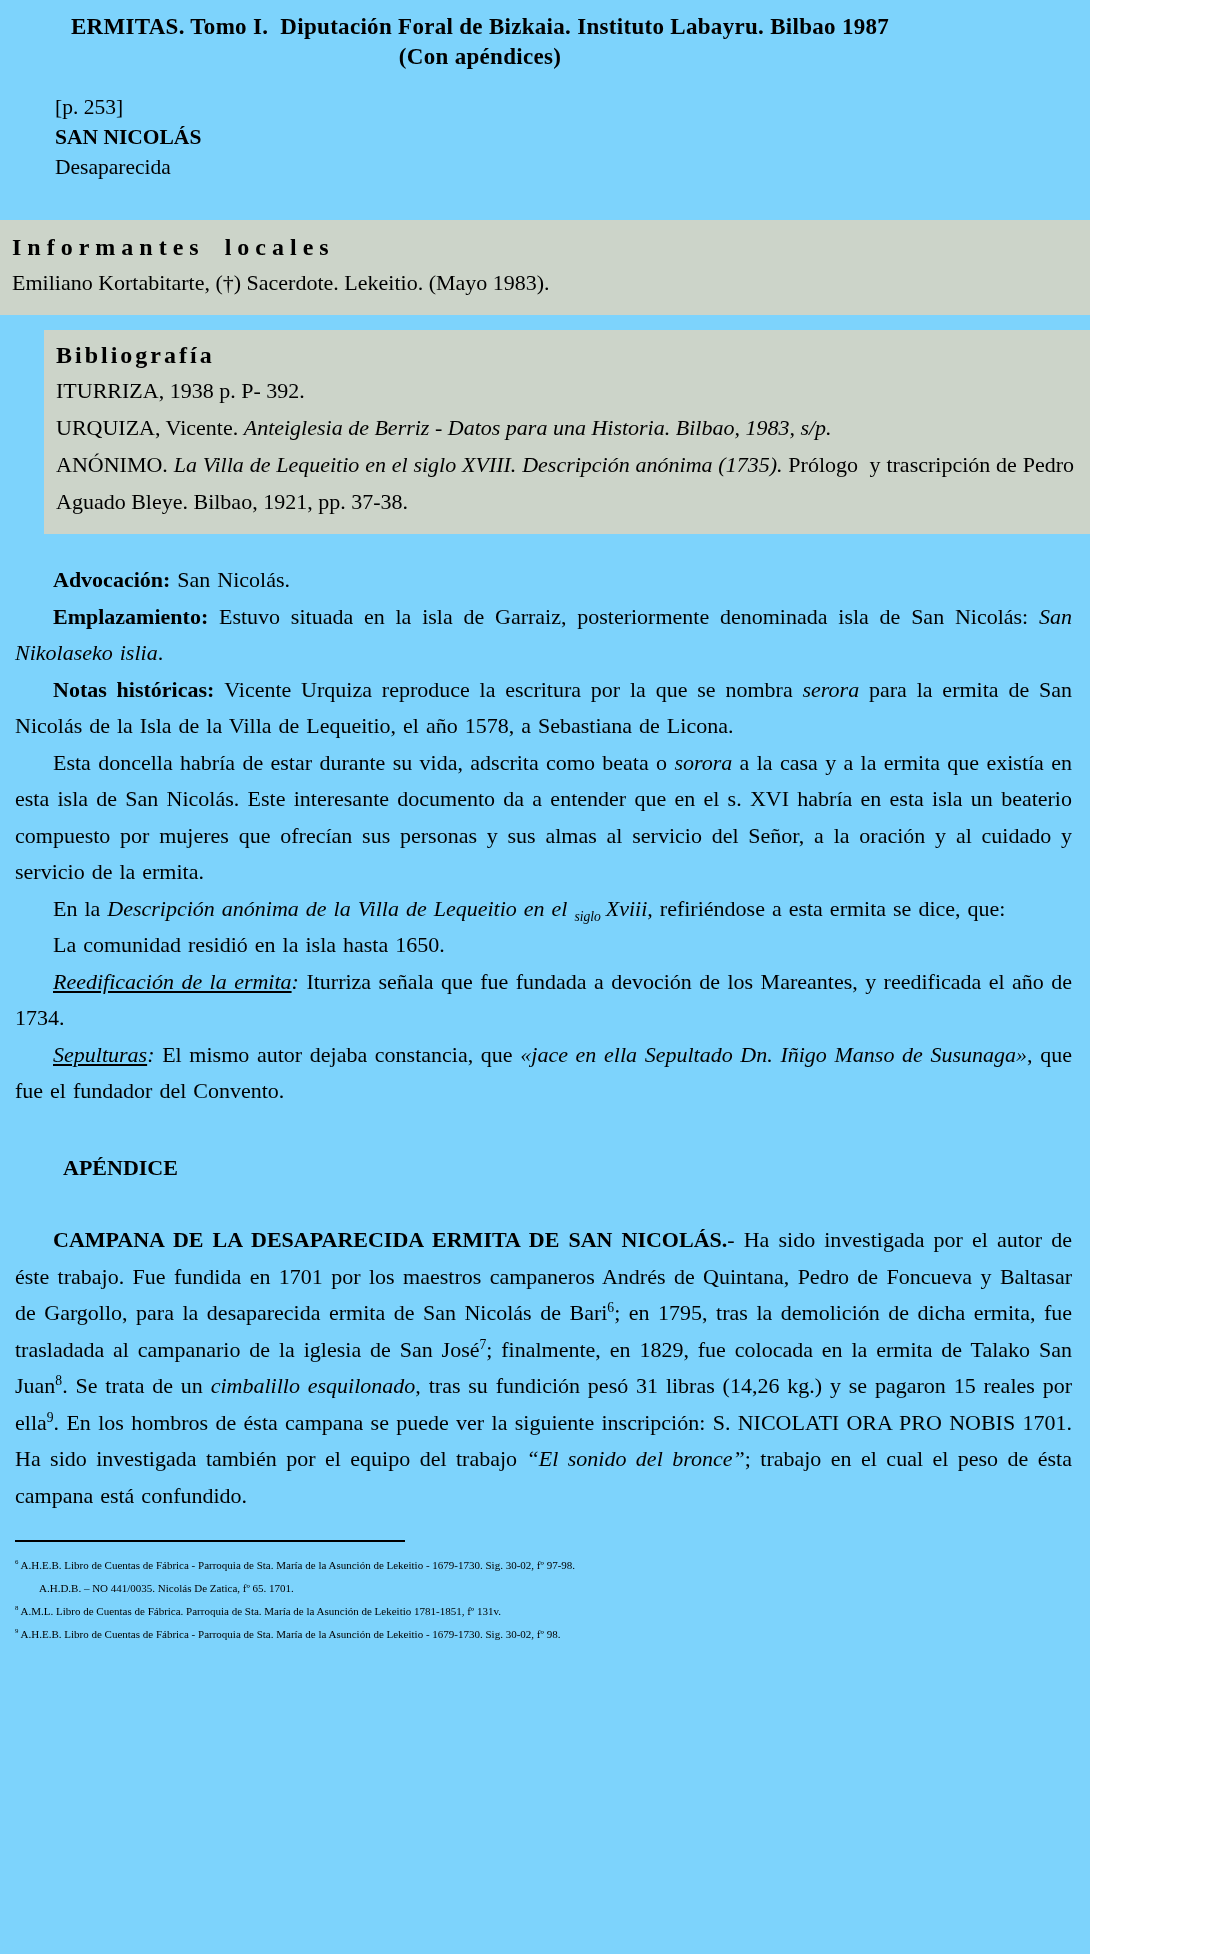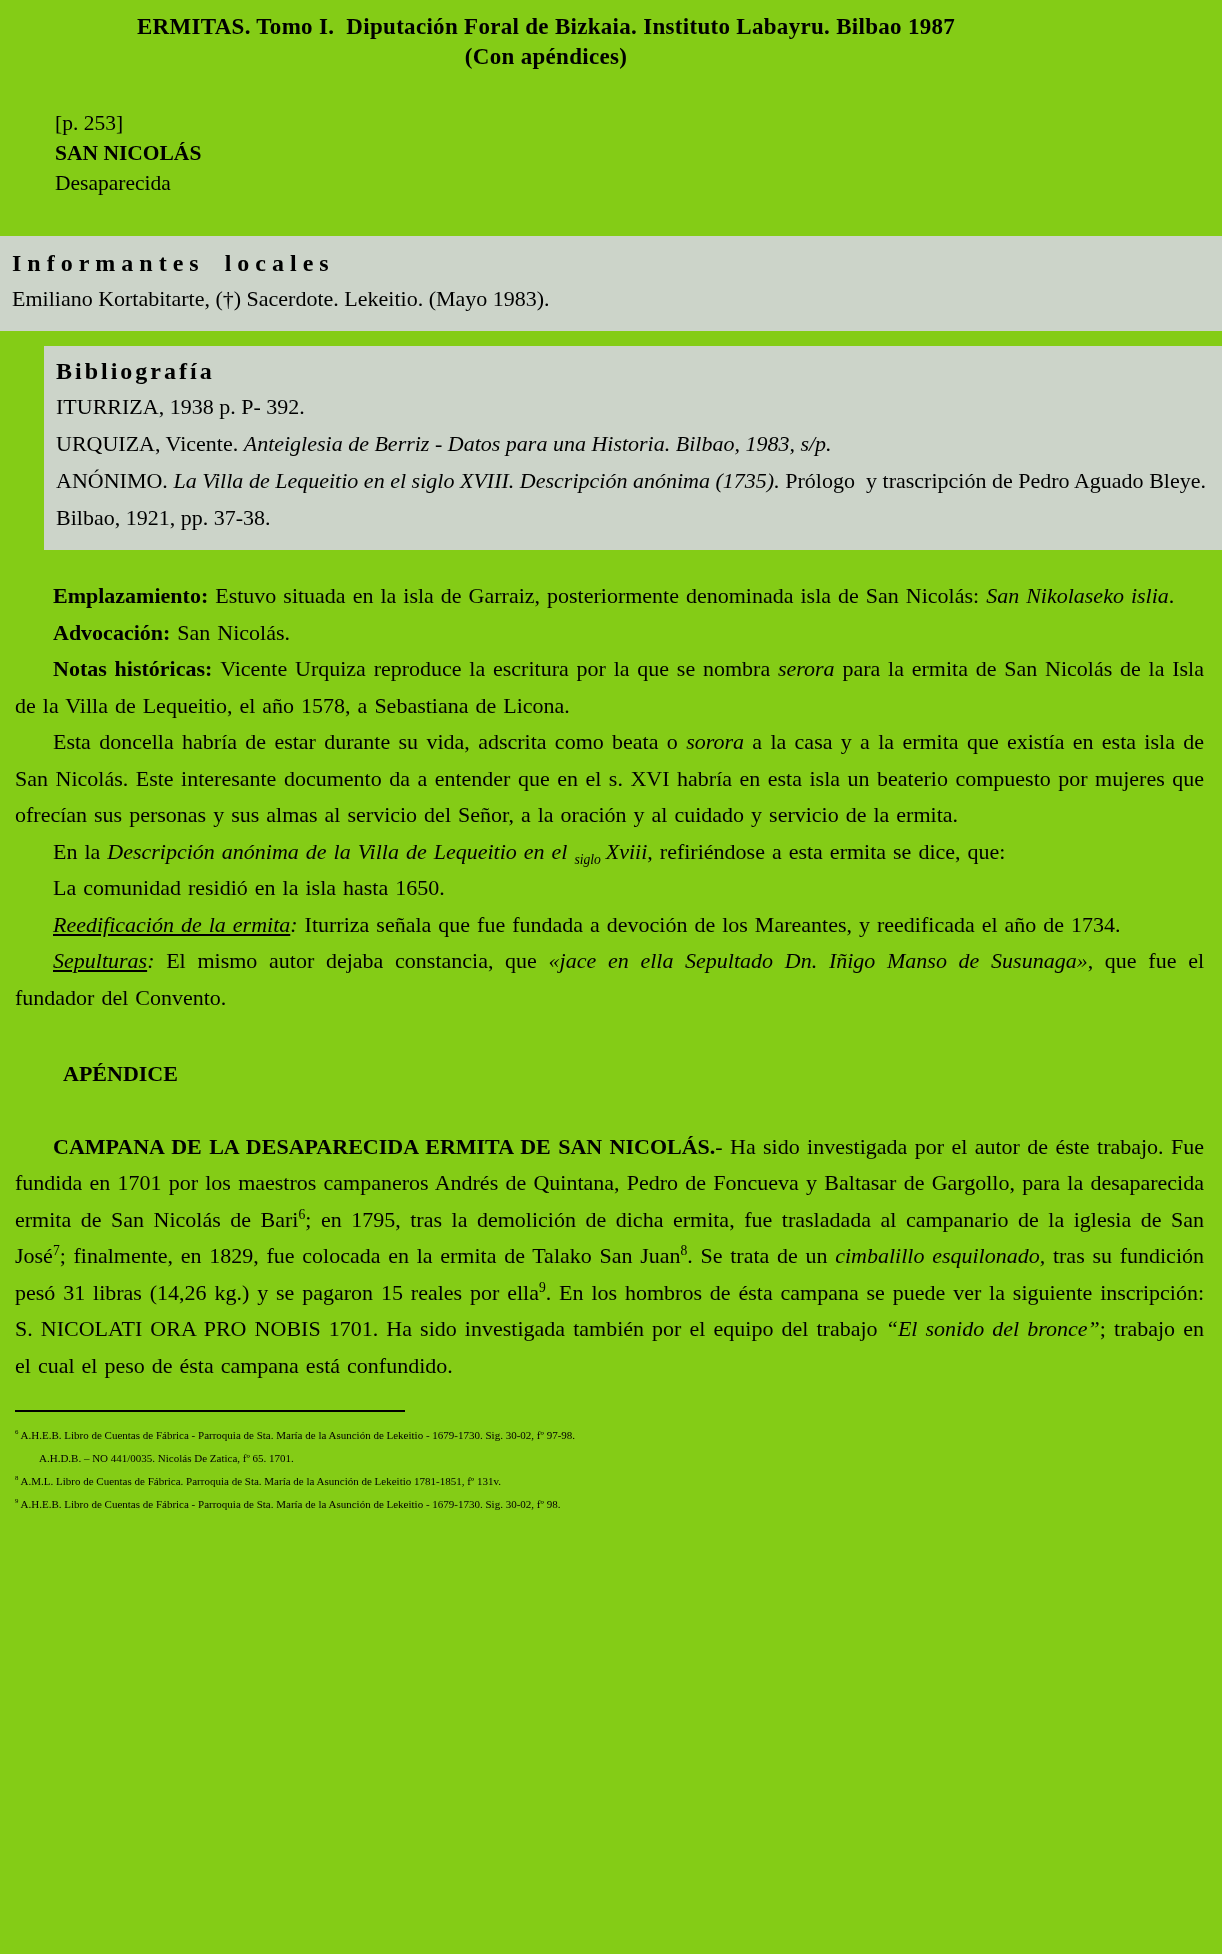--- a/index.html
+++ b/index.html
@@ -1,21 +1,21 @@
 <!DOCTYPE html>
 <html><head>
 <meta charset="utf-8">
 <style>
   html,body { margin:0; padding:0; background:#ffffff; }
   body { width:1222px; color:#000; font-family:"Liberation Serif", serif; }
-  .page { position:relative; width:1222px; height:1954px; overflow:hidden; background:#84cc16; }
+  .page { position:relative; width:1090px; height:1954px; overflow:hidden; background:#7dd3fc; }
 
   .header { margin:12px 130px 0 0; text-align:center; font-weight:bold; font-size:23px; line-height:30px; letter-spacing:0.3px; }
 
-  .meta { margin:36px 0 0 55px; font-size:21.5px; line-height:30px; }
+  .meta { margin:20px 0 0 55px; font-size:21.5px; line-height:30px; }
   .entry-title { font-weight:bold; }
 
   .band { padding:10px 16px 14px 12px; }
   .band1 { margin-top:38px; }
   .band2 { margin-top:15px; padding-top:8px; }
   .band-heading { font-weight:bold; font-size:24px; line-height:34px; letter-spacing:6px; word-spacing:8px; }
   .band-heading-bib { letter-spacing:3px; word-spacing:normal; }
   .band-text { font-size:22px; line-height:37px; }
   .bib-line { margin:0; font-size:22px; line-height:37px; text-align:justify; }
 
@@ -59,22 +59,22 @@
   <div class="band band2" style="background: rgb(204, 212, 201); margin-left: 44px;">
     <div class="band-heading band-heading-bib">Bibliografía</div>
     <div>
         <p class="bib-line"><span>ITURRIZA, 1938 p. P- 392.</span></p>
         <p class="bib-line"><span>URQUIZA, Vicente. </span><span class="i">Anteiglesia de Berriz - Datos para una Historia. Bilbao, 1983, s/p.</span></p>
         <p class="bib-line"><span>ANÓNIMO. </span><span class="i">La Villa de Lequeitio en el siglo XVIII. Descripción anónima (1735).</span><span> Prólogo&nbsp; y trascripción de Pedro Aguado Bleye. Bilbao, 1921, pp. 37-38.</span></p>
       </div>
   </div>
 
   <div class="body-text">
+      <p class="para"><span class="b">Advocación: </span><span>San Nicolás.</span></p>
       <p class="para"><span class="b">Emplazamiento: </span><span>Estuvo situada en la isla de Garraiz, posteriormente denominada isla de San Nicolás: </span><span class="i">San Nikolaseko islia</span><span>.</span></p>
-      <p class="para"><span class="b">Advocación: </span><span>San Nicolás.</span></p>
       <p class="para"><span class="b">Notas históricas: </span><span>Vicente Urquiza reproduce la escritura por la que se nombra </span><span class="i">serora</span><span> para la ermita de San Nicolás de la Isla de la Villa de Lequeitio, el año 1578, a Sebastiana de Licona.</span></p>
       <p class="para"><span>Esta doncella habría de estar durante su vida, adscrita como beata o </span><span class="i">sorora</span><span> a la casa y a la ermita que existía en esta isla de San Nicolás. Este interesante documento da a entender que en el s. XVI habría en esta isla un beaterio compuesto por mujeres que ofrecían sus personas y sus almas al servicio del Señor, a la oración y al cuidado y servicio de la ermita.</span></p>
       <p class="para"><span>En la </span><span class="i">Descripción anónima de la Villa de Lequeitio en el </span><span class="sg">siglo </span><span class="i">Xviii,</span><span> refiriéndose a esta ermita se dice, que:</span></p>
       <p class="para"><span>La comunidad residió en la isla hasta 1650.</span></p>
       <p class="para"><span class="i u">Reedificación de la ermita</span><span class="i">: </span><span>Iturriza señala que fue fundada a devoción de los Mareantes, y reedificada el año de 1734.</span></p>
       <p class="para"><span class="i u">Sepulturas</span><span class="i">: </span><span>El mismo autor dejaba constancia, que </span><span class="i">«jace en ella Sepultado Dn. Iñigo Manso de Susunaga»</span><span>, que fue el fundador del Convento.</span></p>
       <p class="apendice-heading"><span>APÉNDICE</span></p>
       <p class="para"><span class="b">CAMPANA DE LA DESAPARECIDA ERMITA DE SAN NICOLÁS.</span><span>- Ha sido investigada por el autor de éste trabajo. Fue fundida en 1701 por los maestros campaneros Andrés de Quintana, Pedro de Foncueva y Baltasar de Gargollo, para la desaparecida ermita de San Nicolás de Bari</span><span class="sup">6</span><span>; en 1795, tras la demolición de dicha ermita, fue trasladada al campanario de la iglesia de San José</span><span class="sup">7</span><span>; finalmente, en 1829, fue colocada en la ermita de Talako San Juan</span><span class="sup">8</span><span>. Se trata de un </span><span class="i">cimbalillo esquilonado,</span><span> tras su fundición pesó 31 libras (14,26 kg.) y se pagaron 15 reales por ella</span><span class="sup">9</span><span>. En los hombros de ésta campana se puede ver la siguiente inscripción: S. NICOLATI ORA PRO NOBIS 1701. Ha sido investigada también por el equipo del trabajo </span><span class="i">“El sonido del bronce”</span><span>; trabajo en el cual el peso de ésta campana está confundido.</span></p>
     </div>
 

